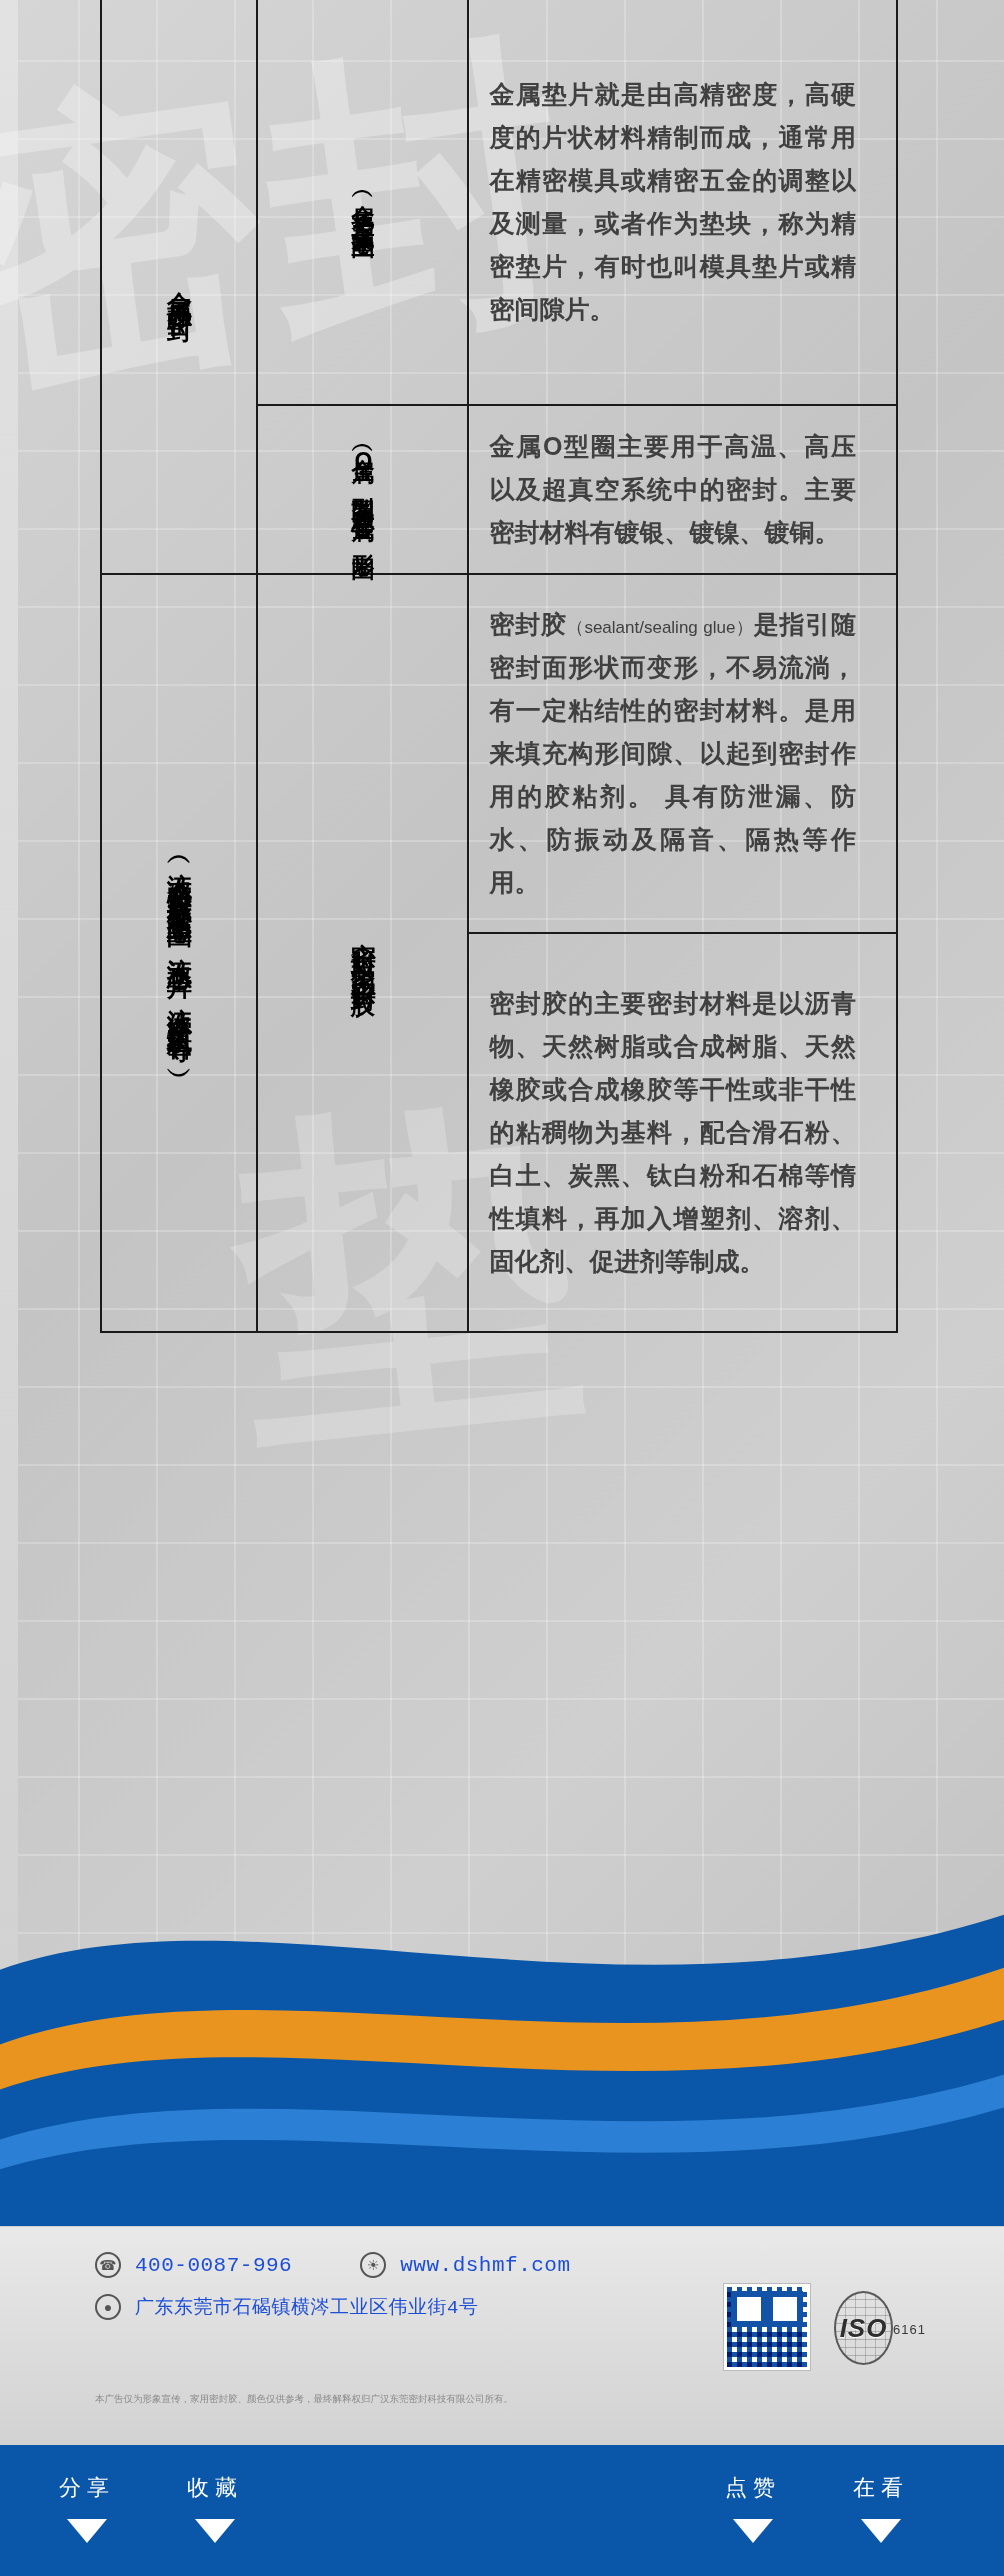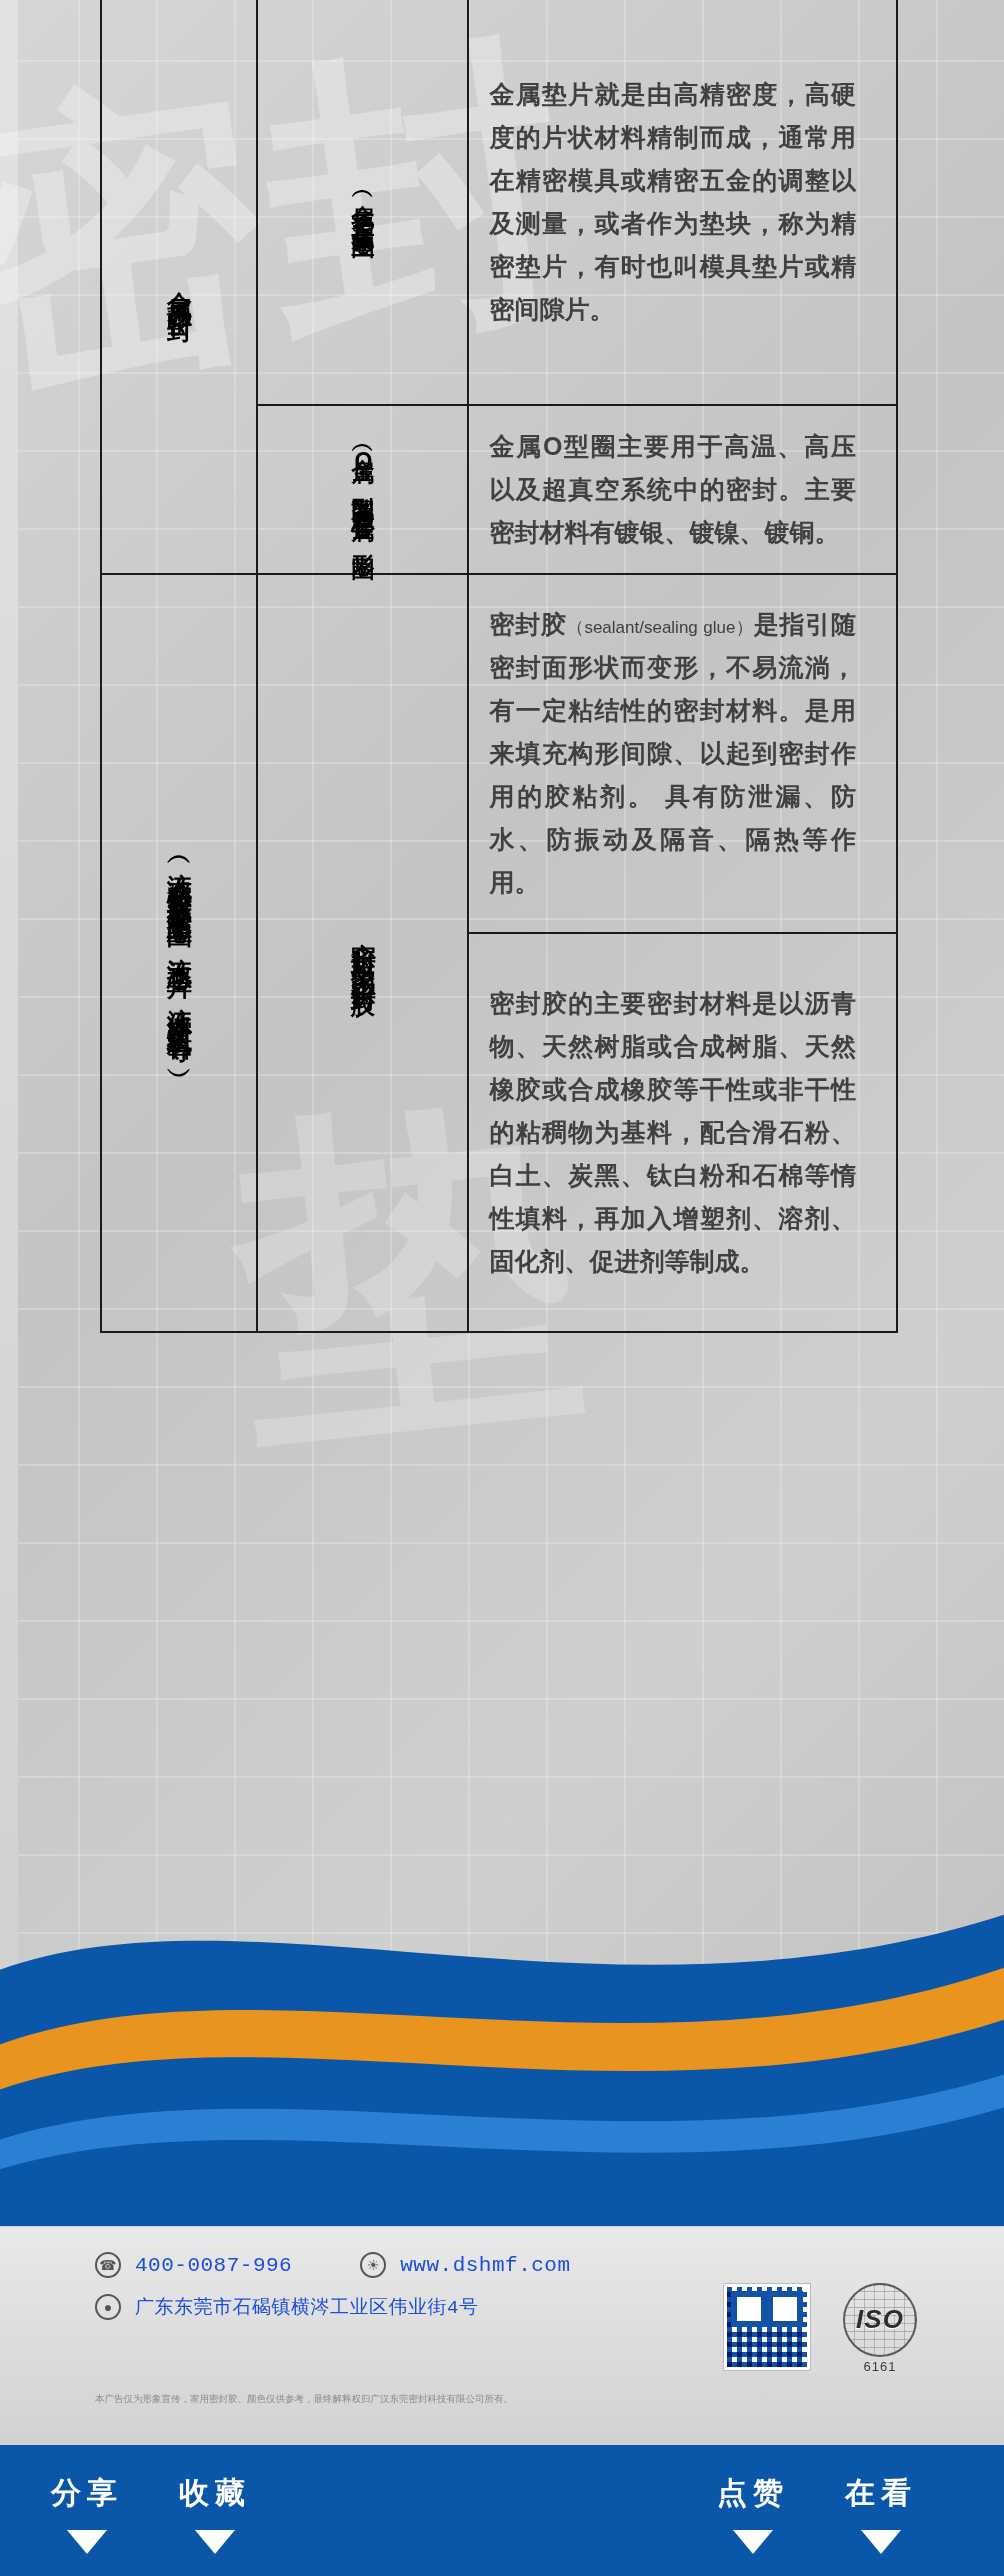--- a/index.html
+++ b/index.html
@@ -153,21 +153,21 @@
     width: 24px; height: 24px;
     border: 6px solid #1253a8;
     background: #fff;
   }
   .qr::before { left: 4px; top: 4px; }
   .qr::after { right: 4px; top: 4px; }
   .iso {
     position: absolute;
     right: 78px; top: 2282px;
     width: 92px; height: 92px;
-    display: flex; flex-direction: column;
+    display: flex; 
     align-items: center; justify-content: center;
   }
   .iso-globe {
     width: 74px; height: 74px; border-radius: 50%;
     border: 2px solid #5a5a5a;
     background:
       repeating-linear-gradient(0deg, transparent 0 7px, rgba(90,90,90,0.35) 7px 8px),
       repeating-linear-gradient(90deg, transparent 0 9px, rgba(90,90,90,0.30) 9px 10px);
     display: flex; align-items: center; justify-content: center;
     position: relative;
@@ -185,22 +185,22 @@
     left: 0; top: 2445px;
     width: 1004px; height: 131px;
     background: #0a56a8;
   }
   .act-item {
     position: absolute;
     text-align: center;
     color: #ffffff;
   }
   .act-label {
-    font-size: 30px;
-    font-weight: 700;
+    font-size: 22px;
+    font-weight: 400;
     letter-spacing: 6px;
     white-space: nowrap;
   }
   .tri {
     width: 0; height: 0;
     border-left: 20px solid transparent;
     border-right: 20px solid transparent;
     border-top: 24px solid #ffffff;
     margin: 16px auto 0;
   }

